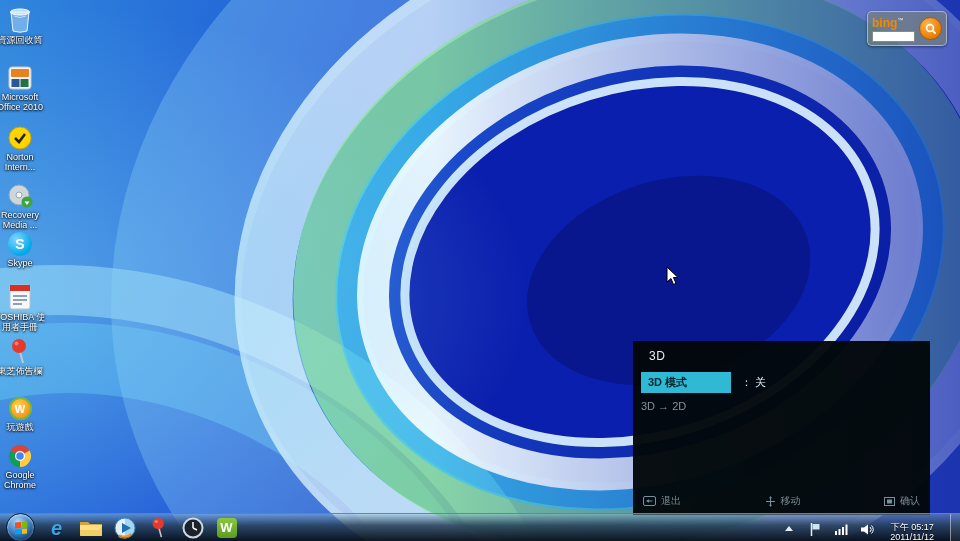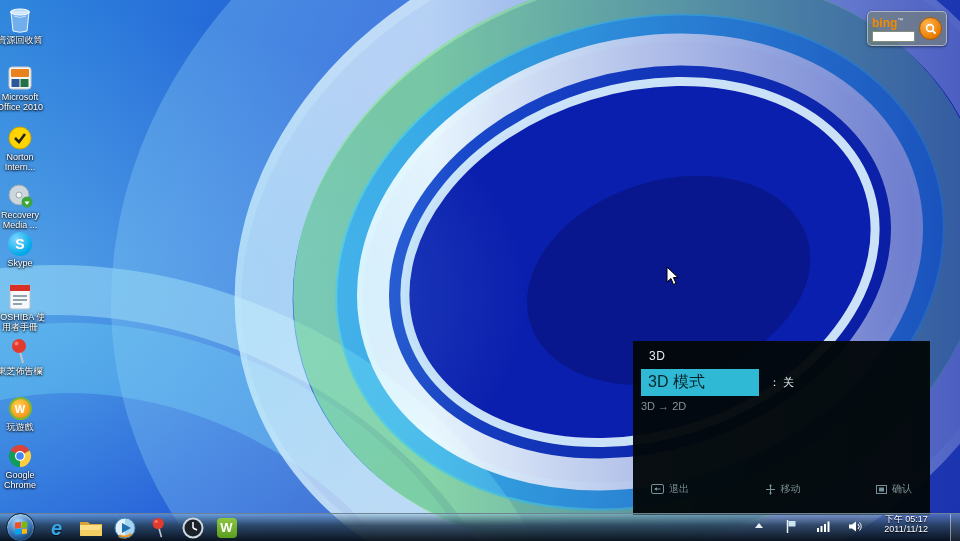--- a/index.html
+++ b/index.html
@@ -29,24 +29,24 @@
   .bing .btn{width:23px;height:23px;border-radius:50%;flex:0 0 auto;
              background:radial-gradient(circle at 35% 30%,#ffb54d,#e87a00 72%);
              border:1px solid #a85a06;display:flex;align-items:center;justify-content:center}
 
   
   .osd{position:absolute;left:633px;top:341px;width:297px;height:174px;background:rgba(2,8,10,.97);
        color:#d7e2e6;padding-top:6px}
   .osd .title{font-size:12px;padding:2px 16px 9px;color:#e6eef0;letter-spacing:.5px}
   .osd .item{font-size:11px;height:18px;display:flex;align-items:center;padding-left:8px;color:#86949a}
   .osd .item.sel{height:20px;margin-bottom:5px;color:#e8f2f4}
-  .osd .bar{display:inline-block;width:118px;background:#2fb9d4;color:#06262c;padding:3px 7px;font-weight:normal;font-size:16px}
+  .osd .bar{display:inline-block;width:90px;background:#2fb9d4;color:#06262c;padding:3px 7px;font-weight:bold;font-size:11px}
   .osd .val{color:#e8f2f4;margin-left:10px}
-  .osd .hints{position:absolute;left:0;right:0;bottom:19px;display:flex;justify-content:space-between;
-              padding:0 18px;font-size:10px;color:#7d9096}
+  .osd .hints{position:absolute;left:0;right:0;bottom:7px;display:flex;justify-content:space-between;
+              padding:0 10px;font-size:10px;color:#7d9096}
   .osd .hint{display:flex;align-items:center;gap:5px}
 
   
   .taskbar{position:absolute;left:0;right:0;bottom:0;height:28px;display:flex;align-items:center;
            background:linear-gradient(to bottom,rgba(150,190,215,.40),rgba(40,65,90,.88) 42%,rgba(8,16,26,.96));
            border-top:1px solid rgba(190,220,240,.55)}
   .orb{width:29px;height:29px;border-radius:50%;margin:0 4px 0 6px;flex:0 0 auto;
        background:radial-gradient(circle at 40% 28%,#a8d8ff,#2c6cb0 55%,#0a2440 88%);
        border:1px solid #081d36;box-shadow:inset 0 1px 3px rgba(255,255,255,.8);
        display:flex;align-items:center;justify-content:center;cursor:pointer}
@@ -54,21 +54,21 @@
   .wflag i{display:block}
   .wflag i:nth-child(1){background:#f25022}.wflag i:nth-child(2){background:#7fba00}
   .wflag i:nth-child(3){background:#00a4ef}.wflag i:nth-child(4){background:#ffb900}
   .ticons{display:flex;gap:9px;margin-left:5px;align-items:center}
   .ticon{width:25px;height:25px;display:flex;align-items:center;justify-content:center;cursor:pointer}
   .ticon.sm{width:14px}
   .ie-e{color:#35a7e8;font-size:20px;line-height:20px;font-style:italic;font-weight:bold;
         text-shadow:0 1px 1px rgba(0,0,0,.6)}
   .wbox{width:20px;height:20px;border-radius:4px;background:linear-gradient(#8cc63f,#5a9e1e);
         color:#fff;font-weight:bold;font-size:13px;display:flex;align-items:center;justify-content:center}
-  .tray{margin-left:auto;display:flex;align-items:flex-start;gap:18px}
+  .tray{margin-left:auto;display:flex;align-items:flex-end;gap:12px}
   .clock{font-size:9px;line-height:10px;color:#fff;text-align:center;text-shadow:0 1px 1px #000;margin:0 4px;cursor:pointer}
   .showdesk{width:10px;height:28px;border-left:1px solid rgba(255,255,255,.45);background:rgba(255,255,255,.07);cursor:pointer}
 
   .cursor{position:absolute;left:666px;top:266px;pointer-events:none}
 </style>
 </head>
 <body>
 
 <div class="screen">
 

